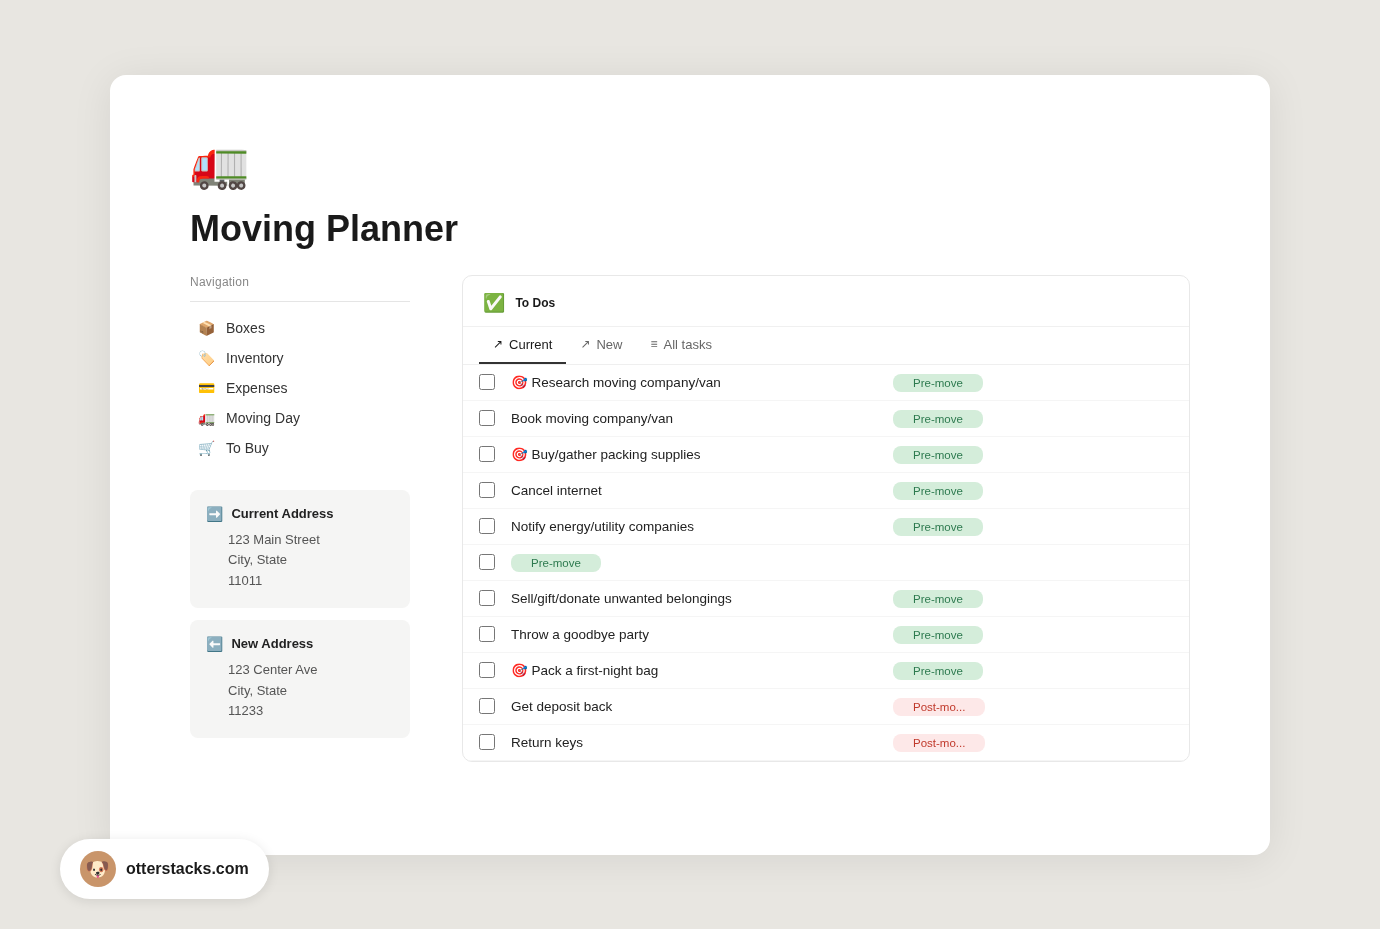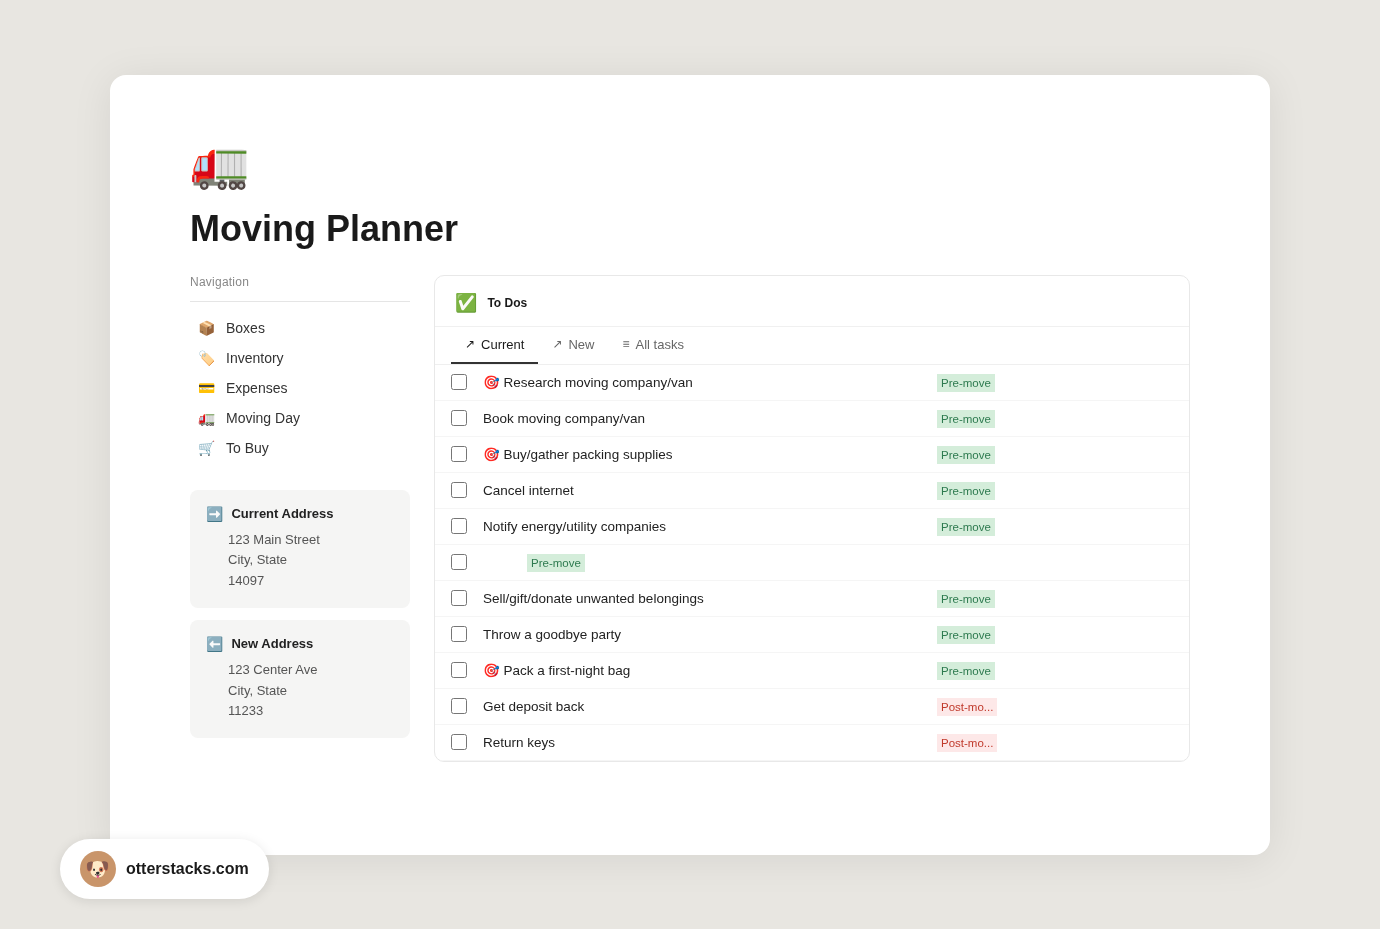--- a/index.html
+++ b/index.html
@@ -27,21 +27,21 @@
       color: #3d3d3d;
     }
     .page-title {
       font-size: 36px;
       font-weight: 700;
       color: #1a1a1a;
       margin-bottom: 25px;
     }
     .content-layout {
       display: flex;
-      gap: 24px;
+      gap: 52px;
     }
     
     .sidebar {
       width: 220px;
       flex-shrink: 0;
     }
     .sidebar-nav-label {
       font-size: 12px;
       color: #888;
       font-weight: 500;
@@ -181,24 +181,23 @@
     .row-name {
       font-size: 13.5px;
       color: #222;
       display: flex;
       align-items: center;
       gap: 6px;
     }
     .priority-badge {
       display: inline-block;
       font-size: 11.5px;
-      padding: 3px 4px;
-      border-radius: 0;
+      padding: 3px 20px;
+      border-radius: 8px;
       font-weight: 500;
-      margin-left: 44px;
     }
     .badge-premove {
       background: #d4edda;
       color: #2d7a4f;
     }
     .badge-postmove {
       background: #fde8e8;
       color: #c0392b;
     }
     .responsible-cell {
@@ -271,21 +270,21 @@
       </nav>
 
       <div class="address-cards">
         <div class="address-card">
           <div class="address-card-header">
             <span class="address-card-icon">➡️</span>
             <span>Current Address</span>
           </div>
           <div class="address-line">123 Main Street</div>
           <div class="address-line">City, State</div>
-          <div class="address-line">14097</div>
+          <div class="address-line">11011</div>
         </div>
         <div class="address-card">
           <div class="address-card-header">
             <span class="address-card-icon">⬅️</span>
             <span>New Address</span>
           </div>
           <div class="address-line">123 Center Ave</div>
           <div class="address-line">City, State</div>
           <div class="address-line">11233</div>
         </div>

